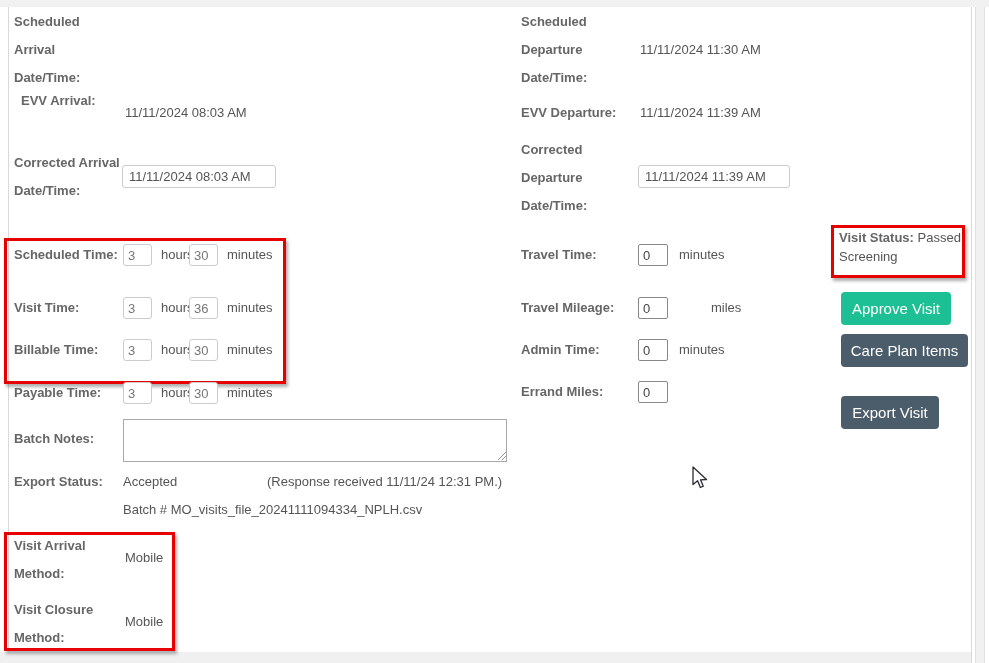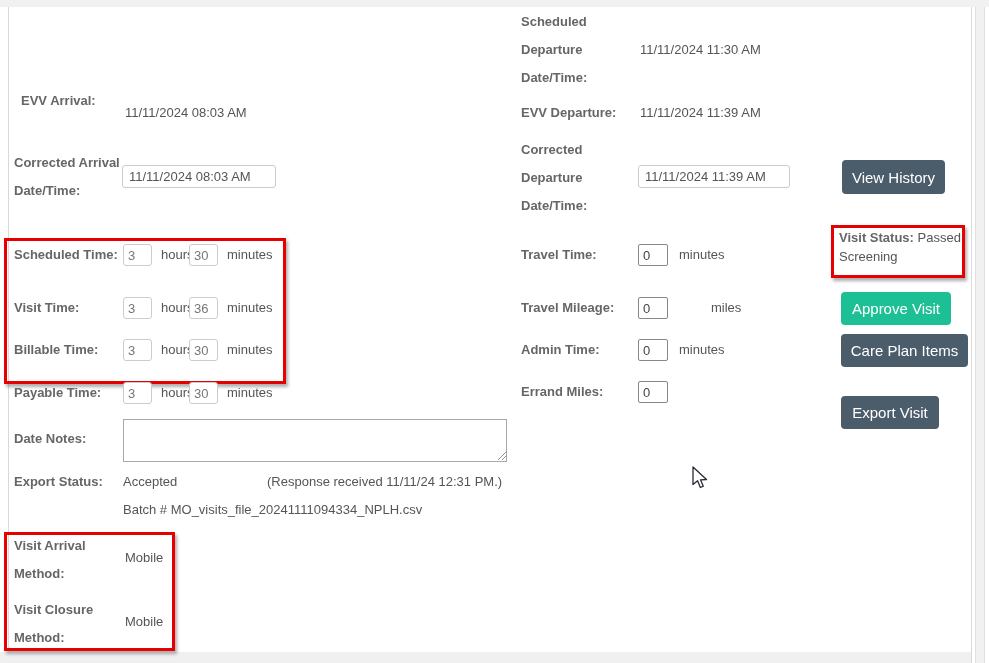--- a/index.html
+++ b/index.html
@@ -64,20 +64,21 @@
 <body>
 
 <div id="page">
 
   <div class="topstrip"></div>
   <div class="vline-left"></div>
   <div class="vline-right"></div>
   <div class="scrolltrack"></div>
   <div class="footerbar"></div>
 
+  <div class="lbl" style="left:14px; top:8px; width:82px;">Scheduled Arrival Date/Time:</div>
 
   <div class="lbl" style="left:14px; top:87px;margin-left:7px;">EVV Arrival:</div>
   <div class="val" style="left:125px; top:99px;">11/11/2024 08:03 AM</div>
 
   <div class="lbl" style="left:14px; top:149px; width:114px;">Corrected Arrival Date/Time:</div>
   <input class="inp date" style="left: 122px; top: 165px;" value="11/11/2024 08:03 AM">
 
   <div class="redbox" style="left:4px; top:238px; width:282px; height:146px;"></div>
 
   <div class="lbl" style="left:14px; top:241px;">Scheduled Time:</div>
@@ -97,21 +98,21 @@
   <div class="unit" style="left:161px; top:336px;">hours</div>
   <input class="inp small" style="left: 189px; top: 339px;" value="30">
   <div class="unit" style="left:227px; top:336px;">minutes</div>
 
   <div class="lbl" style="left:14px; top:379px;">Payable Time:</div>
   <input class="inp small" style="left: 123px; top: 382px;" value="3">
   <div class="unit" style="left:161px; top:379px;">hours</div>
   <input class="inp small" style="left: 189px; top: 382px;" value="30">
   <div class="unit" style="left:227px; top:379px;">minutes</div>
 
-  <div class="lbl" style="left:14px; top:425px;">Date Notes:</div>
+  <div class="lbl" style="left:14px; top:425px;">Batch Notes:</div>
   <textarea class="notes" value="" style=""></textarea>
   <div class="resize-grip"></div>
 
   <div class="lbl" style="left:14px; top:468px;">Export Status:</div>
   <div class="val" style="left:123px; top:468px;">Accepted</div>
   <div class="val" style="left:267px; top:468px;">(Response received 11/11/24 12:31 PM.)</div>
   <div class="val" style="left:123px; top:496px;">Batch # MO_visits_file_20241111094334_NPLH.csv</div>
 
   <div class="redbox" style="left:4px; top:532px; width:171px; height:119px;"></div>
 
@@ -123,21 +124,20 @@
 
   <div class="lbl" style="left:521px; top:8px; width:86px;">Scheduled Departure Date/Time:</div>
   <div class="val" style="left:640px; top:36px;">11/11/2024 11:30 AM</div>
 
   <div class="lbl" style="left:521px; top:99px;text-align:center;">EVV Departure:</div>
   <div class="val" style="left:640px; top:99px;">11/11/2024 11:39 AM</div>
 
   <div class="lbl" style="left:521px; top:136px; width:86px;">Corrected Departure Date/Time:</div>
   <input class="inp date" style="left: 638px; top: 165px; width: 152px;" value="11/11/2024 11:39 AM">
 
-  <button class="btn slate" style="left:842px; top:160px; width:103px; height:34px;">View History</button>
 
   <div class="lbl" style="left:521px; top:241px;">Travel Time:</div>
   <input class="inp num" style="left: 638px; top: 244px;" value="0">
   <div class="unit" style="left:679px; top:241px;">minutes</div>
 
   <div class="lbl" style="left:521px; top:294px;">Travel Mileage:</div>
   <input class="inp num" style="left: 638px; top: 297px;" value="0">
   <div class="unit" style="left:679px; top:294px;margin-left:32px;">miles</div>
 
   <div class="lbl" style="left:521px; top:336px;">Admin Time:</div>

